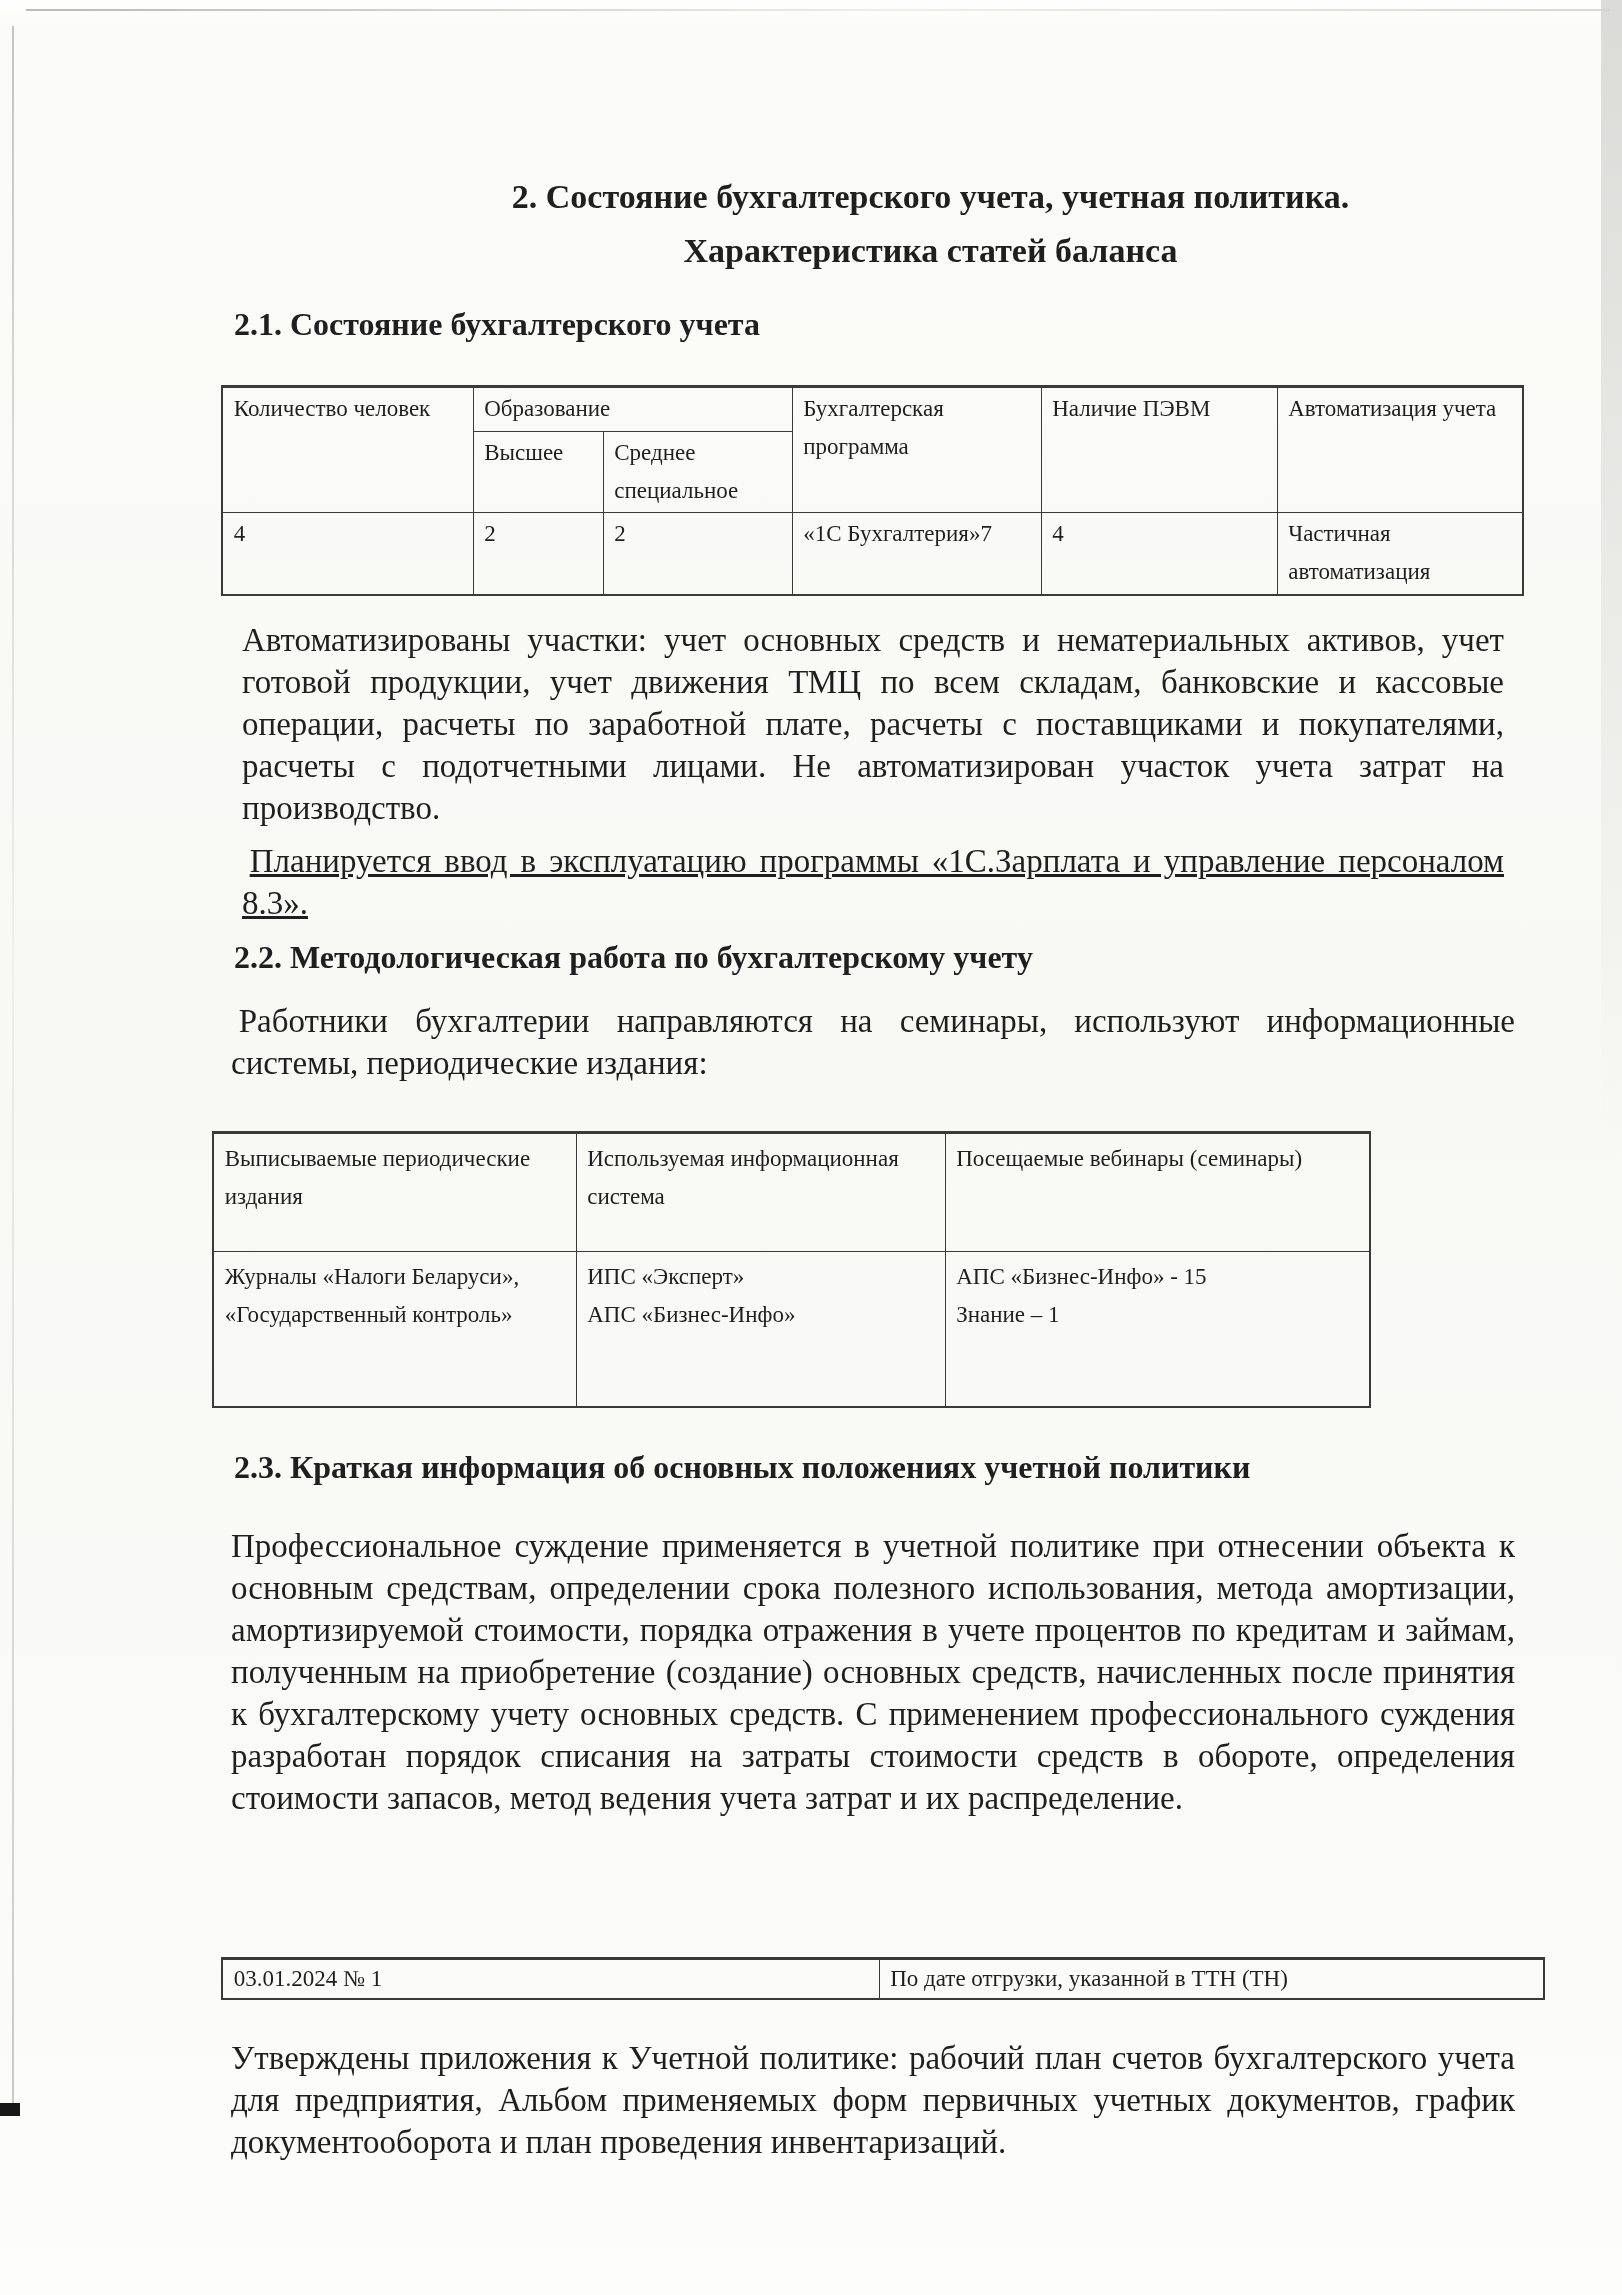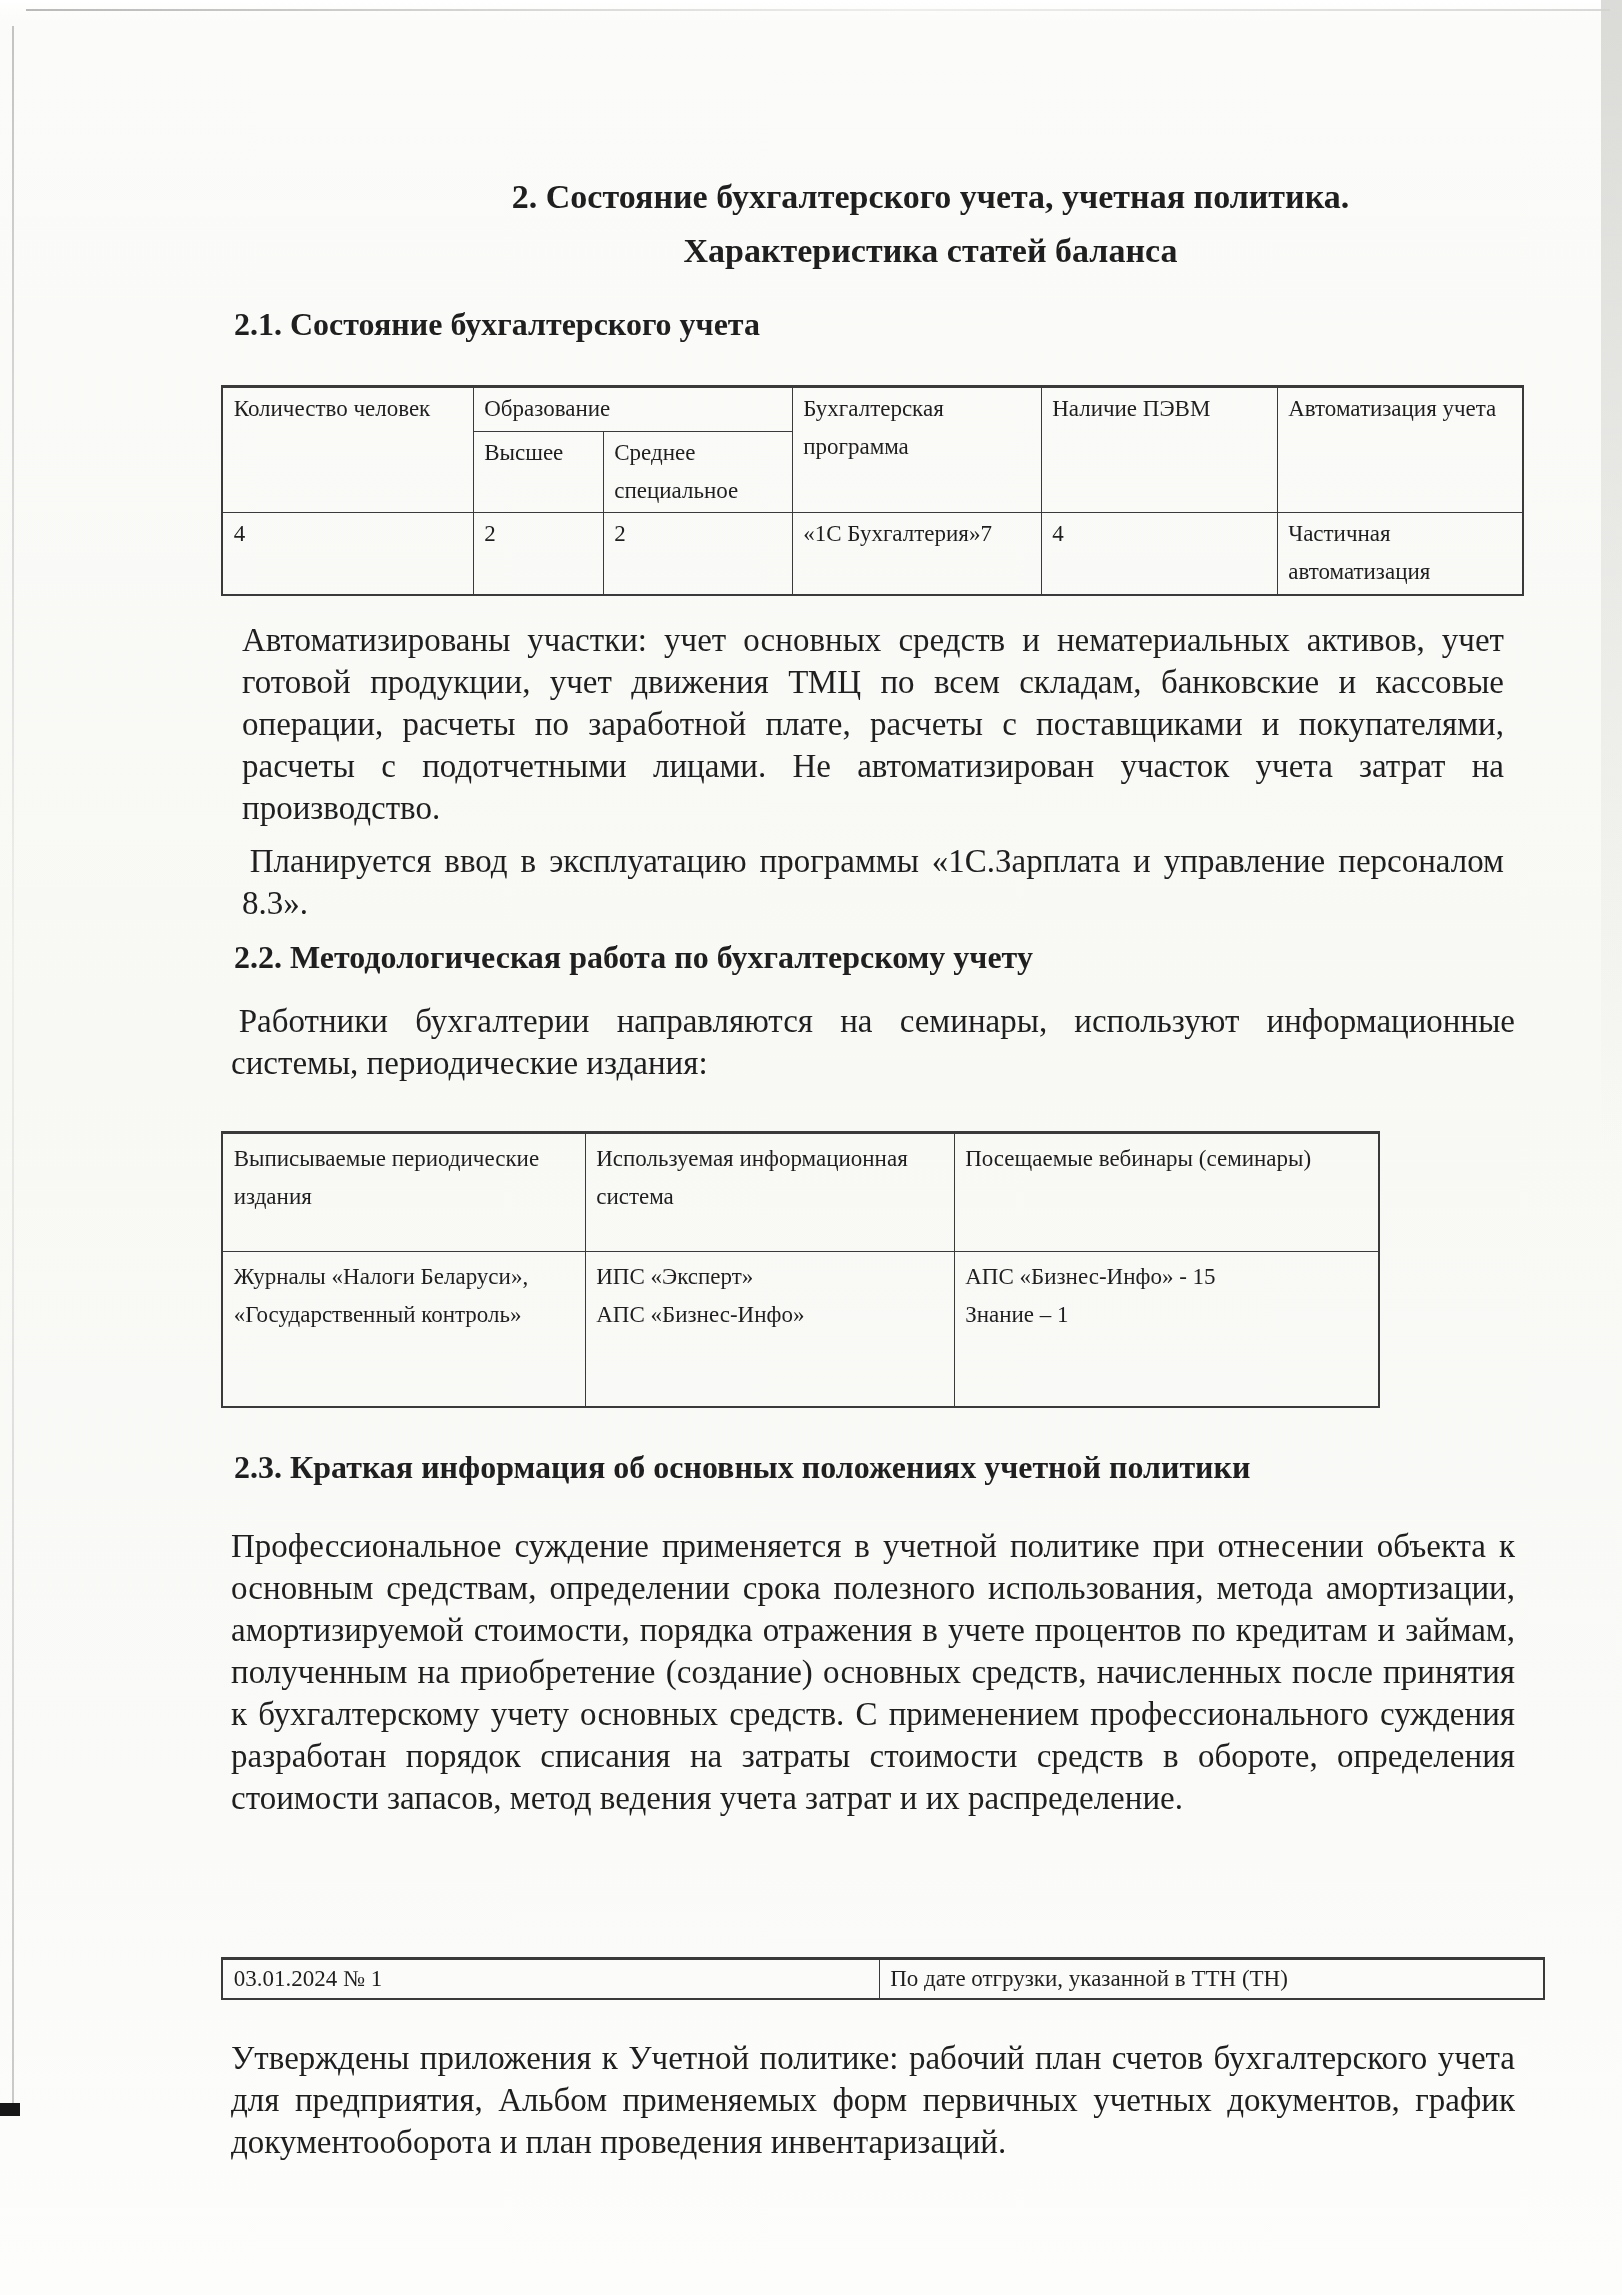--- a/index.html
+++ b/index.html
@@ -25,32 +25,32 @@
                font-weight:bold; font-size:34px; line-height:54px; }
   .hd  { font-weight:bold; font-size:32px; line-height:38px; white-space:nowrap; }
   #h21  { left:234px; top:305px; }
   #h22  { left:234px; top:938px; }
   #h23  { left:234px; top:1448px; }
   #h231 { left:248px; top:1893px; font-size:31px; }
 
   .para { width:1284px; font-size:33px; line-height:42px; text-align:justify; }
   #b21text { left:231px; top:608px; }
   #b21text p { margin:11px; }
-  #b21text p.second { text-indent:7.7px; }
+  #b21text p.second { text-indent:7.7px;text-decoration:underline; }
   #para22  { left:231px; top:1000px; text-indent:7.7px; }
   #para23  { left:231px; top:1525px; }
   #para231 { left:231px; top:2037px; }
 
   table.tbl { position:absolute; border-collapse:collapse; table-layout:fixed;
               border:2.3px solid #3a3a3a; border-top-width:3.1px; }
   table.tbl td { border:1.5px solid #3a3a3a; vertical-align:top; text-align:left;
                  font-size:23px; line-height:38px; padding:2.3px 9.2px 2.3px 10.7px;
                  overflow:hidden; }
   #table1 { left:221px; top:385px; width:1302px; }
-  #table2 { left:221px; top:1131px; width:1157px;border-radius:8px; }
+  #table2 { left:212px; top:1131px; width:1157px;border-radius:8px; }
   #table2 td { padding-top:6.1px; }
   #table2 tr.hdr td { height:109px; }
   #table2 tr.data td { height:145px; }
   #table3 { left:221px; top:1957px; width:1321px; }
   #table3 td { line-height:34px; padding:2.3px 9.2px 1.5px 10.7px; }
   .cell-justify { text-align:justify; }
 </style>
 </head>
 <body>
 

